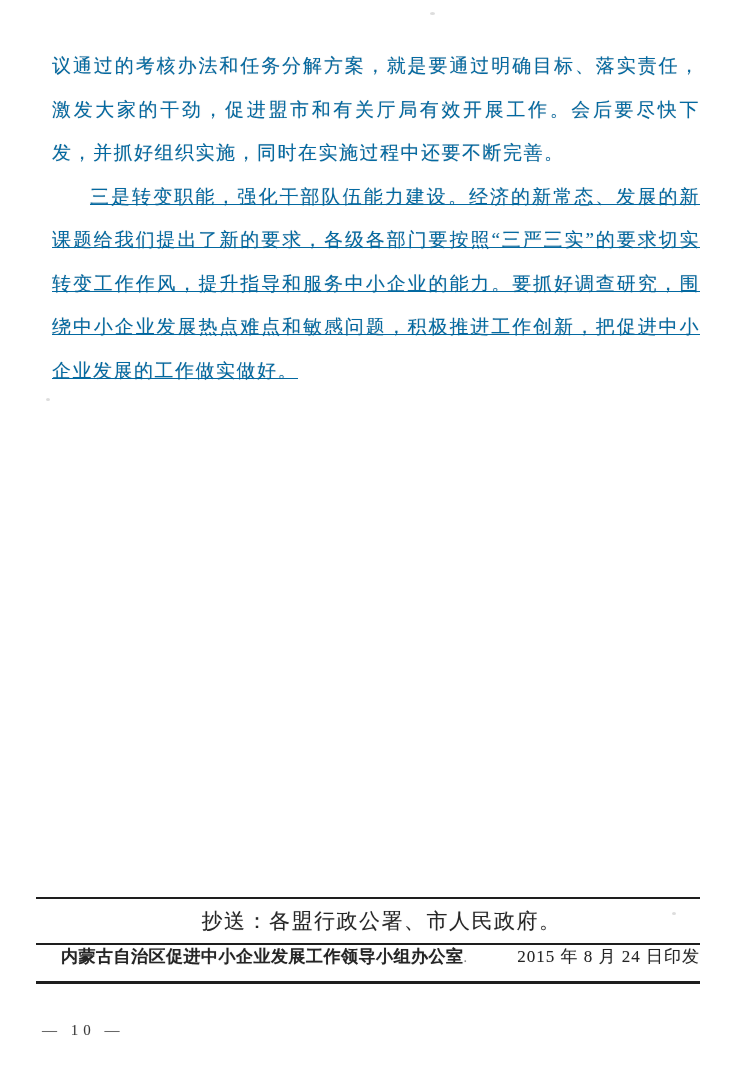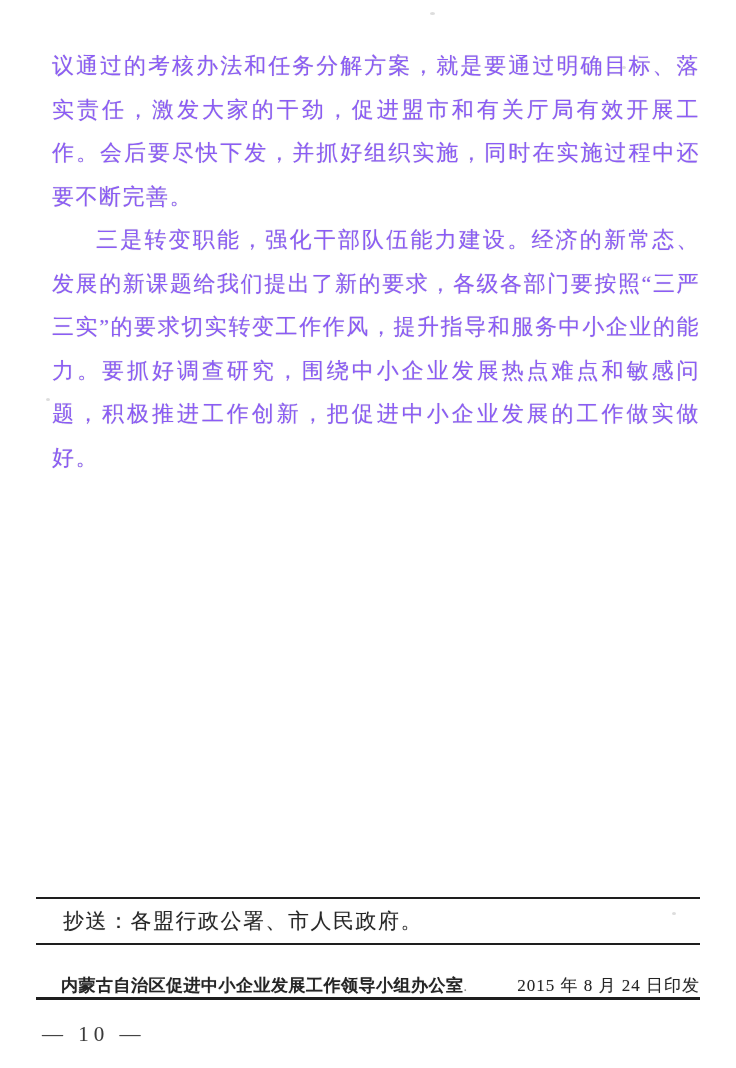--- a/index.html
+++ b/index.html
@@ -16,33 +16,34 @@
     font-family: "Liberation Serif", "DejaVu Serif", serif;
     color: #2a2a2a;
     overflow: hidden;
   }
   
   .body-text {
     position: absolute;
     left: 52px;
     top: 44px;
     width: 648px;
-    font-size: 22px;
+    font-size: 19px;
     line-height: 43.5px;
     letter-spacing: 1.5px;
     text-align: justify;
-    color: #8b5cf6;
+    color: #0369a1;
     text-shadow: 0 0 1px rgba(40,40,40,0.25);
   }
   .body-text p {
     margin: 0;
     text-justify: inter-ideograph;
   }
   .body-text p.indent {
     text-indent: 2em;
+    text-decoration: underline;
   }
   
   .footer {
     position: absolute;
     left: 36px;
     top: 897px;
     width: 664px;
   }
   .rule {
     background: #1e1e1e;
@@ -52,25 +53,26 @@
     height: 3px;
   }
   .cc-row {
     height: 44px;
     line-height: 44px;
     padding-left: 27px;
     font-size: 21px;
     letter-spacing: 1.5px;
     color: #262626;
     text-shadow: 0 0 1px rgba(40,40,40,0.25);
+    text-align: center;
   }
   .issuer-row {
-    height: 52px;
+    height: 36px;
     display: flex;
-    align-items: flex-end;
+    align-items: flex-start;
     justify-content: space-between;
     padding-left: 25px;
     color: #242424;
   }
   .issuer {
     font-size: 17px;
     letter-spacing: 0.5px;
     font-weight: bold;
     text-shadow: 0 0 1px rgba(40,40,40,0.3);
   }
@@ -82,21 +84,21 @@
   .print-date {
     font-size: 17px;
     letter-spacing: 1px;
     text-shadow: 0 0 1px rgba(40,40,40,0.25);
   }
   
   .page-number {
     position: absolute;
     left: 42px;
     top: 1022px;
-    font-size: 21px;
+    font-size: 15px;
     letter-spacing: 5px;
     color: #3a3a3a;
     text-shadow: 0 0 1px rgba(40,40,40,0.2);
   }
   
   .speck {
     position: absolute;
     background: rgba(120,120,120,0.25);
     border-radius: 50%;
   }

